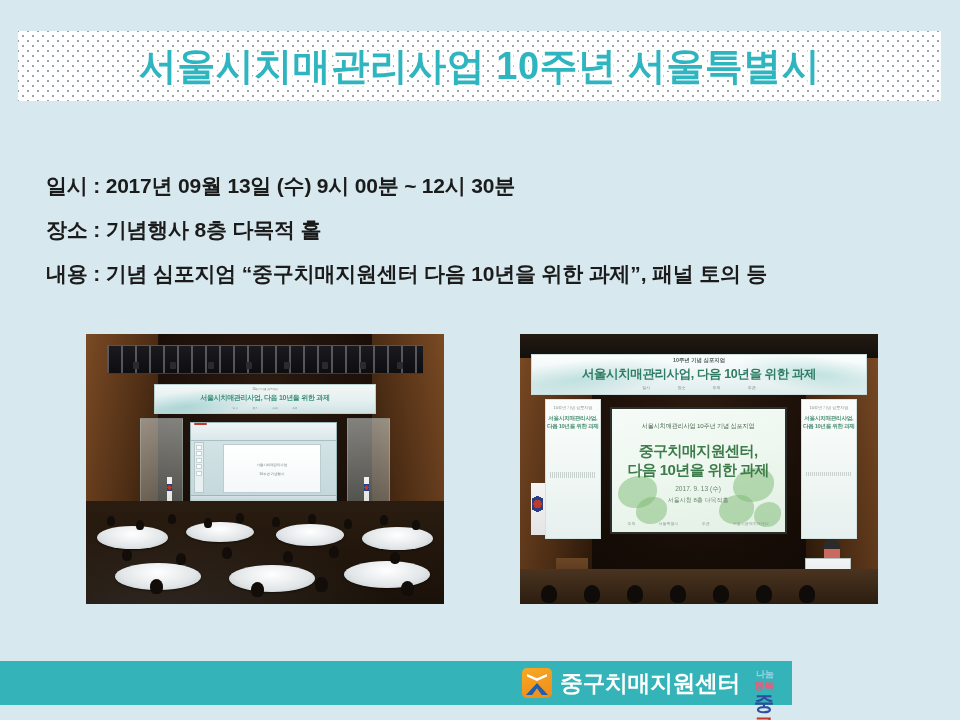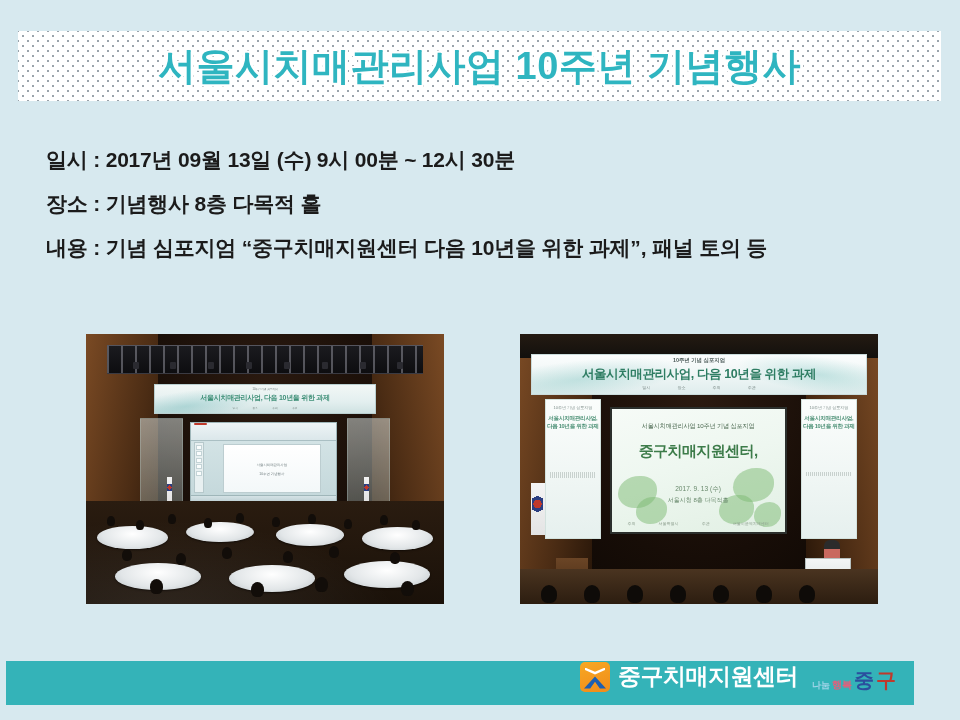--- a/index.html
+++ b/index.html
@@ -45,21 +45,21 @@
       -2px  2px 0 #ffffff,  2px  2px 0 #ffffff,
       -2px  0   0 #ffffff,  2px  0   0 #ffffff,
        0   -2px 0 #ffffff,  0    2px 0 #ffffff,
       -3px  0   0 #ffffff,  3px  0   0 #ffffff;
   }
 
   
   .info-block {
     position: absolute;
     left: 46px;
-    top: 138px;
+    top: 164px;
     width: 870px;
   }
   .info-line {
     font-size: 21px;
     font-weight: bold;
     color: #1b1b1b;
     line-height: 44px;
     white-space: nowrap;
     letter-spacing: -0.2px;
   }
@@ -325,25 +325,25 @@
     background: linear-gradient(180deg,#f4f4f4 0%, #e4e4e4 100%);
   }
   .flag-r::after {
     content:""; position:absolute; left:10%; top:26%; width:80%; height:30%;
     background: radial-gradient(circle at 50% 50%, #c0392b 0 42%, #2c3e80 42% 78%, transparent 78%);
   }
 
   
   .footer-bar {
     position: absolute;
-    left: 6px; top: 661px;
-    width: 908px; height: 44px;
+    left: 0; top: 661px;
+    width: 792px; height: 44px;
     background: #34b3b8;
     display: flex;
-    align-items: flex-start;
+    align-items: center;
     justify-content: flex-end;
   }
   .footer-inner {
     display: flex;
     align-items: center;
     gap: 8px;
     padding-right: 18px;
   }
   .center-logo-mark {
     width: 30px; height: 30px;
@@ -366,35 +366,35 @@
     transform: translateX(-50%);
     background: #1d5fb0;
     clip-path: polygon(0 100%, 50% 8%, 100% 100%, 72% 100%, 50% 48%, 28% 100%);
   }
   .center-logo-text {
     font-size: 23px; font-weight: bold; color: #ffffff;
     letter-spacing: -0.5px; white-space: nowrap;
   }
   .gu-logo {
     display: flex; align-items: flex-end; gap: 2px;
-    margin-left: 6px; height: 26px;
+    margin-left: 6px; height: 26px; flex-direction: column;
   }
   .gu-logo span {
     font-size: 10px; font-weight: bold; line-height: 1;
   }
   .gu-logo .gu-a { color: #9fd4e8; font-size: 9px; }
   .gu-logo .gu-b { color: #e85d7a; font-size: 10px; }
   .gu-logo .gu-c { color: #2b4f9e; font-size: 20px; font-weight: bold; }
   .gu-logo .gu-d { color: #c0392b; font-size: 20px; font-weight: bold; }
 </style>
 </head>
 <body>
 
 <div class="title-banner">
-  <div class="title-text">서울시치매관리사업 10주년 기념행사</div>
+  <div class="title-text">서울시치매관리사업 10주년 서울특별시</div>
 </div>
 
 <div class="info-block">
   <div class="info-line">일시 : 2017년 09월 13일 (수)  9시 00분 ~ 12시 30분</div>
   <div class="info-line">장소 : 기념행사 8층 다목적 홀</div>
   <div class="info-line">내용 : 기념 심포지엄 “중구치매지원센터 다음 10년을 위한 과제”, 패널 토의 등</div>
 </div>
 
 <div class="photo photo-left">
   <div class="hall-bg"></div>
@@ -516,20 +516,21 @@
   </div>
 
   <div class="screen-r">
     <div class="leaf" style="left:4%;  top:55%; width:22%; height:26%;"></div>
     <div class="leaf" style="left:14%; top:72%; width:18%; height:22%;"></div>
     <div class="leaf" style="right:6%; top:48%; width:24%; height:28%;"></div>
     <div class="leaf" style="right:18%;top:70%; width:20%; height:24%;"></div>
     <div class="leaf" style="right:2%; top:76%; width:16%; height:20%;"></div>
     <div class="scr-sub">서울시치매관리사업 10주년 기념 심포지엄</div>
     <div class="scr-t1">중구치매지원센터,</div>
+    <div class="scr-t2">다음 10년을 위한 과제</div>
     <div class="scr-date">2017. 9. 13 (수)</div>
     <div class="scr-place">서울시청 8층 다목적홀</div>
     <div class="scr-logos">주최 서울특별시 주관 서울시광역치매센터</div>
   </div>
 
   <div class="flag-r"></div>
   <div class="podium-l"></div>
   <div class="speaker"></div>
   <div class="podium"></div>
 

